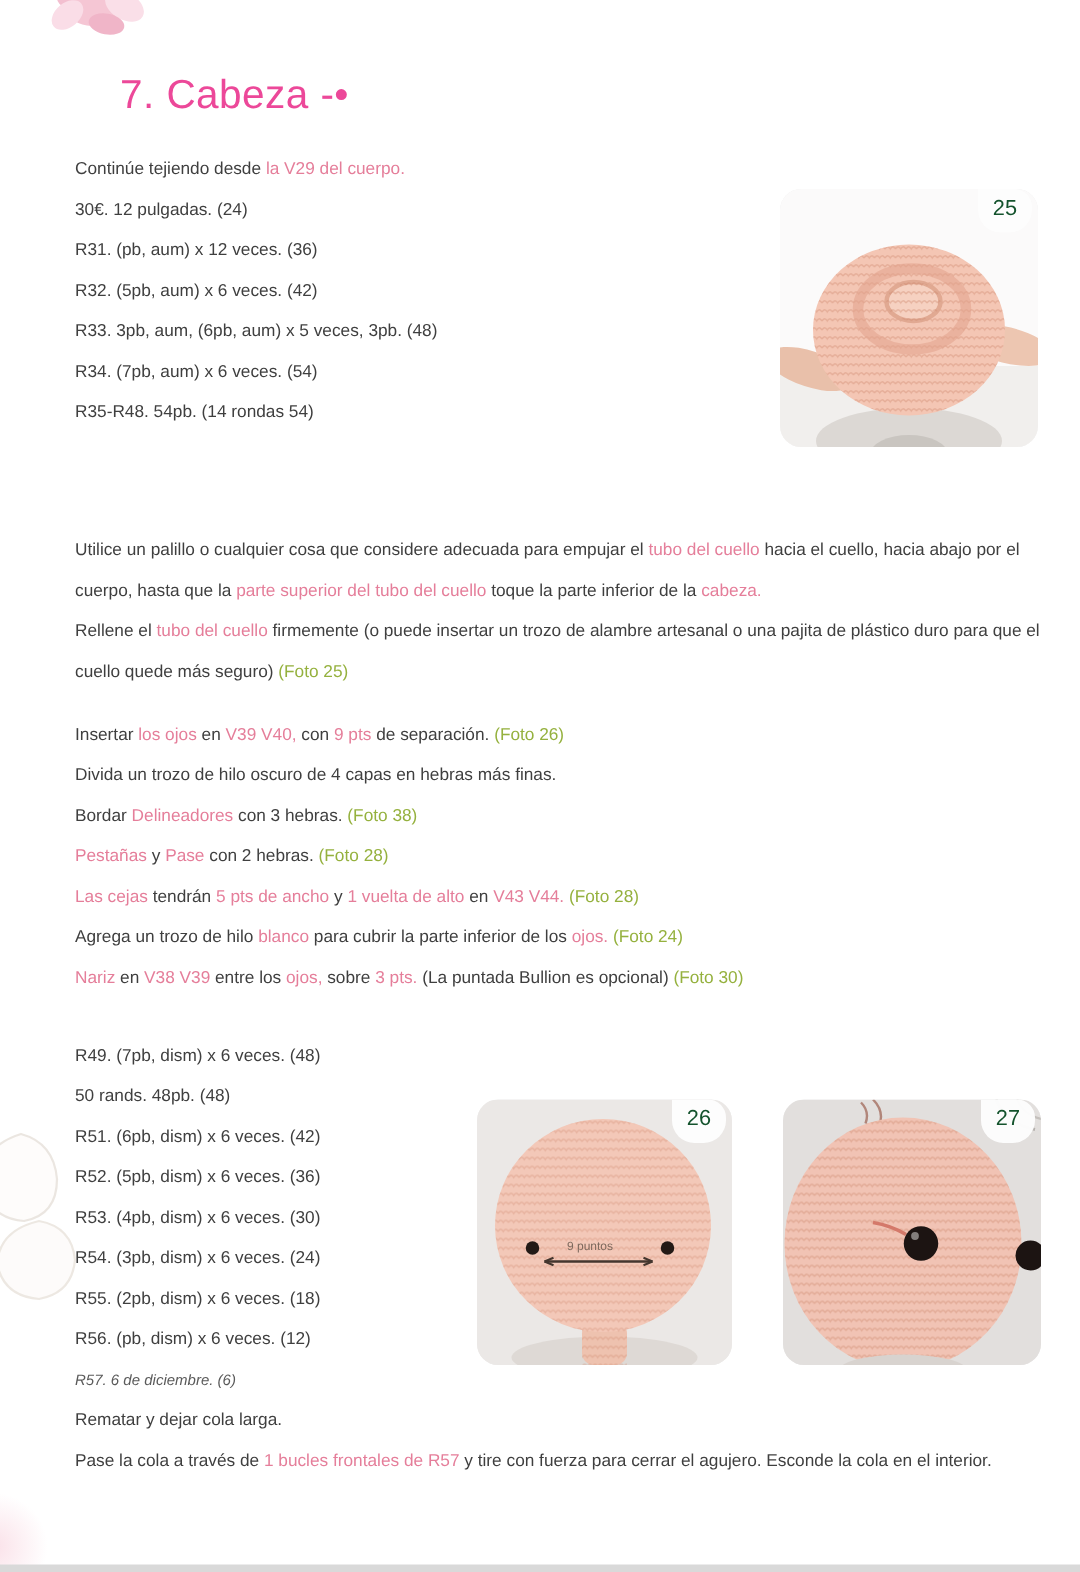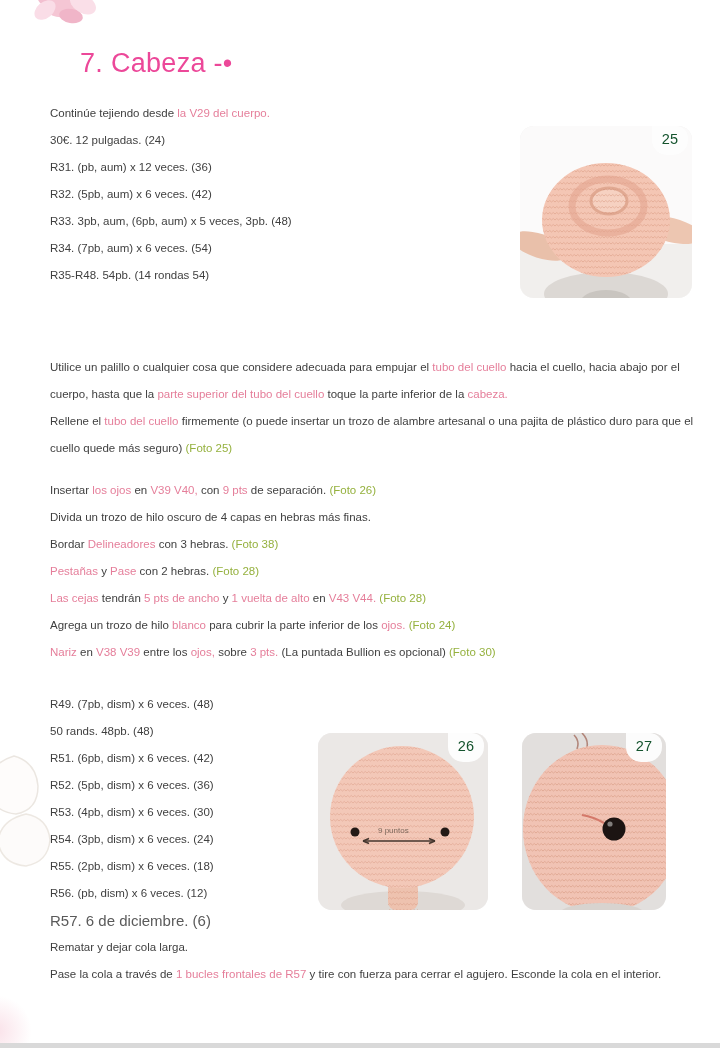--- a/index.html
+++ b/index.html
@@ -9,21 +9,21 @@
   }
   .title{
     position:absolute;left:64px;top:48px;font-size:27px;color:#ec4899;letter-spacing:.3px;margin-left:16px;
   }
   .tblock{position:absolute;left:50px;font-size:11.5px;}
   .tline{line-height:27px;white-space:nowrap;}
   .para{line-height:27px;width:652px;white-space:normal;}
   .seg-n{color:#3f3f3f;}
   .seg-pink{color:#e57e9a;}
   .seg-green{color:#95b13e;}
-  .small-line{font-size:15px;color:#5a5a5a;}
+  .small-line{font-size:10px;color:#5a5a5a;font-style:italic;}
   .photo{position:absolute;border-radius:14px;overflow:hidden;background:#eee;}
   .photo svg{display:block;}
   .badge{
     position:absolute;top:0;right:4px;background:rgba(253,253,253,.97);
     border-radius:0 12px 15px 15px;padding:5px 10px 8px;font-size:14.5px;color:#14532d;
   }
   .deco{position:absolute;}
   .bottombar{position:absolute;left:0;top:1043px;width:720px;height:5px;background:#d9d9d9;}
   .smudge{
     position:absolute;left:-20px;top:995px;width:52px;height:72px;
@@ -133,21 +133,21 @@
       <ellipse cx="84" cy="84" rx="72" ry="71" fill="url(#st2)"></ellipse>
       <circle cx="37" cy="99" r="4.5" fill="#231a16"></circle>
       <circle cx="127" cy="99" r="4.5" fill="#231a16"></circle>
       <line x1="45" y1="108" x2="117" y2="108" stroke="#44362e" stroke-width="1.6"></line>
       <path d="M45 108 l6 -2.5 M45 108 l6 2.5 M117 108 l-6 -2.5 M117 108 l-6 2.5" stroke="#44362e" stroke-width="1.4" fill="none"></path>
       <text x="60" y="100" font-size="8" fill="#7d695d">9 puntos</text>
     </svg>
     <div class="badge">26</div>
   </div>
 
-  <div class="photo" style="left:522px;top:733px;width:144px;height:177px;">
+  <div class="photo" style="left:522px;top:733px;width:172px;height:177px;">
     <svg width="172" height="177" viewBox="0 0 172 177">
       <defs>
         <pattern id="st3" width="7" height="6" patternUnits="userSpaceOnUse">
           <path d="M0 4 Q1.8 1 3.5 4 Q5.2 1 7 4" stroke="rgba(200,128,100,0.38)" fill="none" stroke-width="1"></path>
         </pattern>
       </defs>
       <rect width="172" height="177" fill="#e2dfdd"></rect>
       <path d="M142 0 q6 16 26 20" stroke="#b5b1ad" stroke-width="2" fill="none"></path>
       <path d="M156 0 q4 10 16 13" stroke="#c4c0bc" stroke-width="1.5" fill="none"></path>
       <path d="M52 2 q6 6 3 14 M60 0 q8 8 4 18" stroke="#9c5f50" stroke-width="1.6" fill="none" opacity="0.7"></path>

